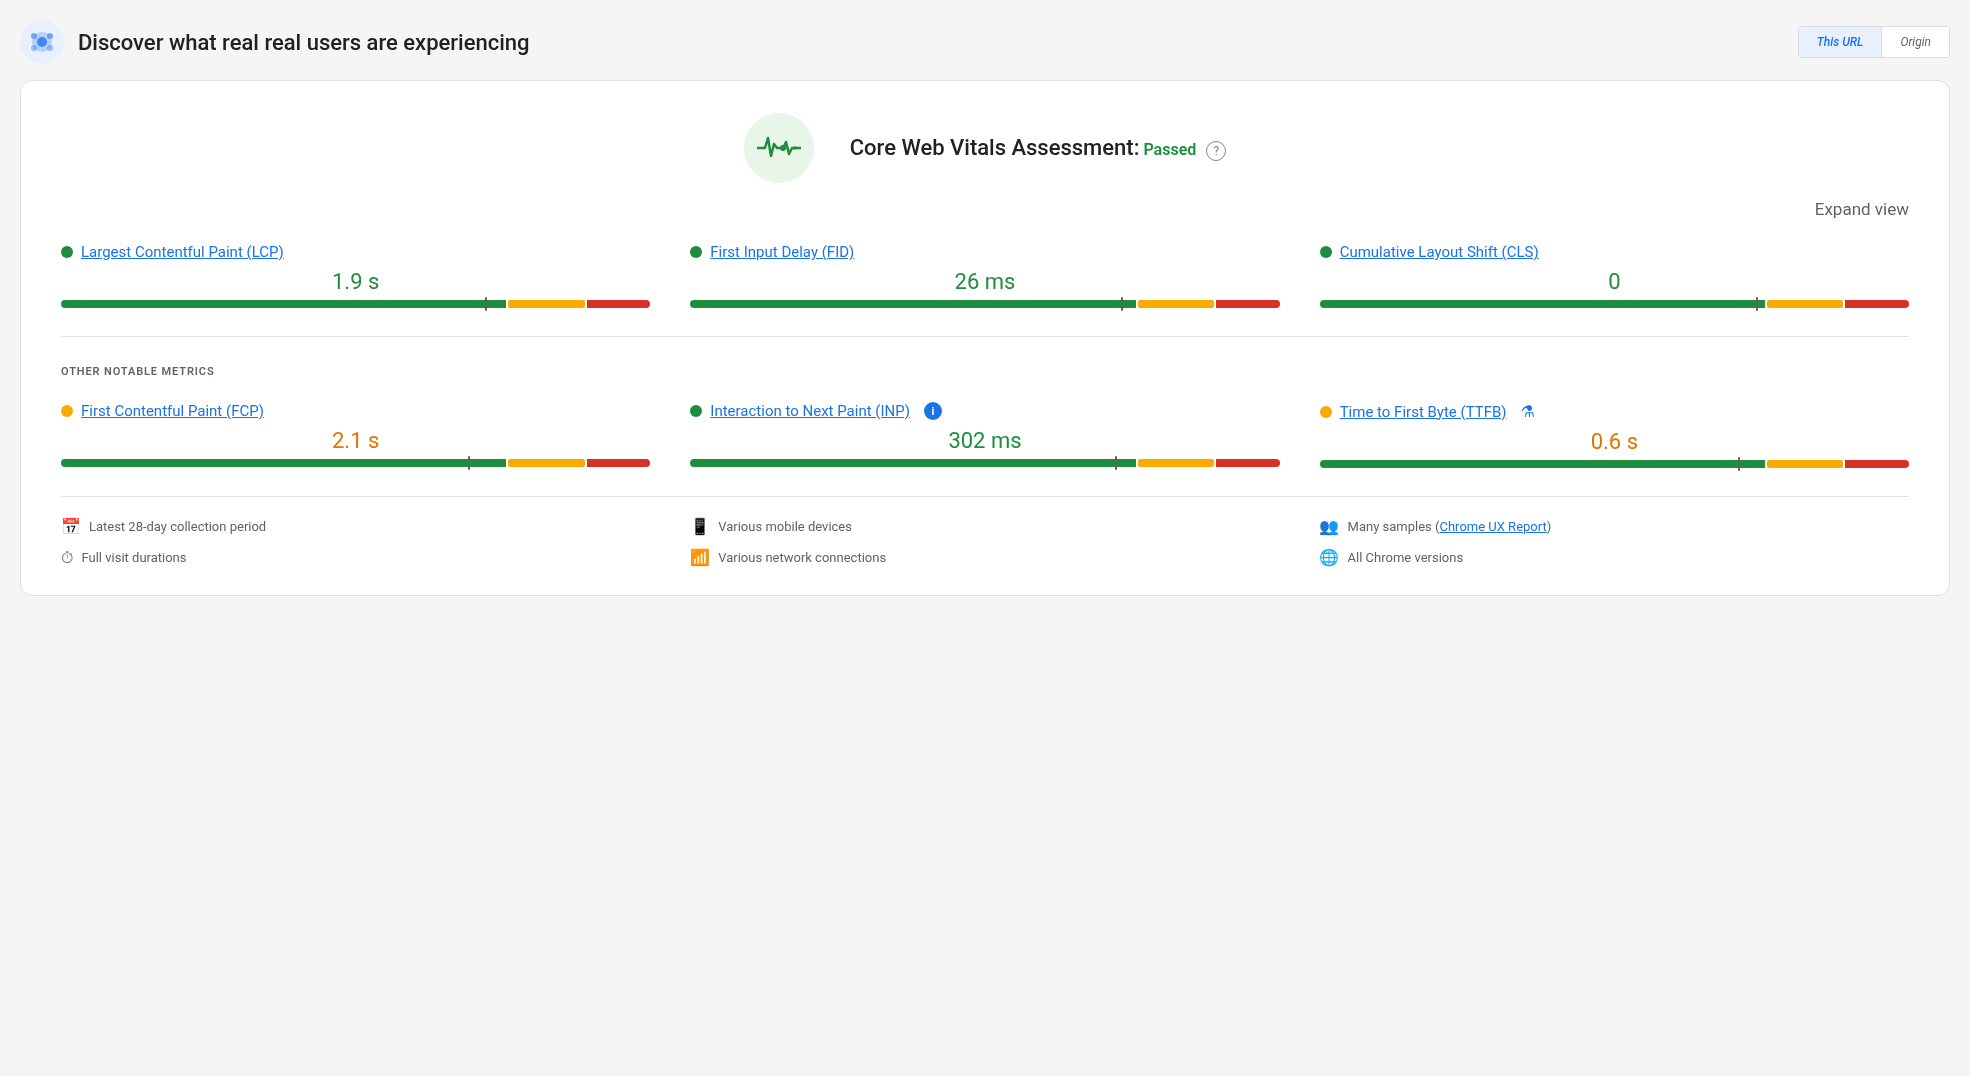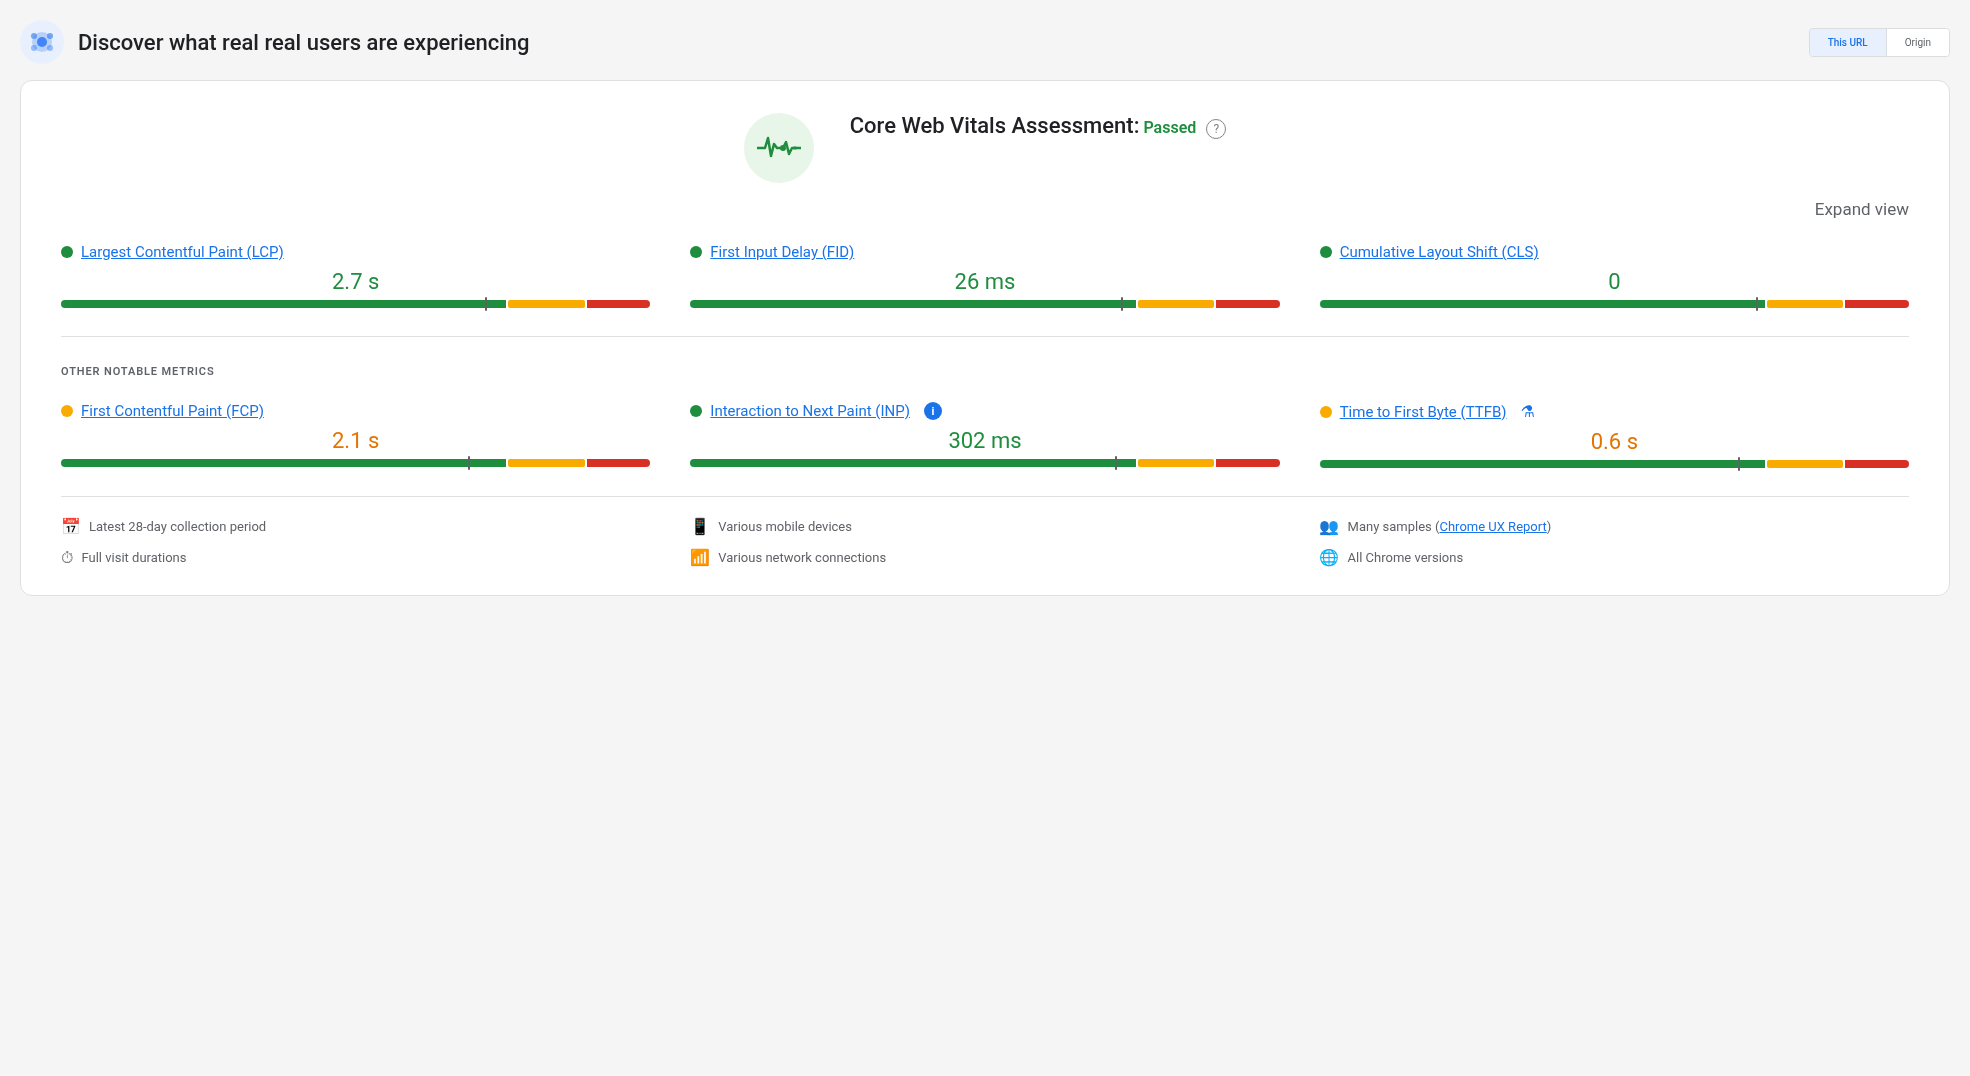--- a/index.html
+++ b/index.html
@@ -30,43 +30,45 @@
       color: #202124;
     }
     .tab-group {
       display: flex;
       border: 1px solid #dadce0;
       border-radius: 4px;
       overflow: hidden;
     }
     .tab-btn {
       padding: 8px 18px;
-      font-size: 10px;
+      font-size: 12px;
       cursor: pointer;
       border: none;
       background: #fff;
       color: #5f6368;
       font-family: inherit;
+      font-style: italic;
     }
     .tab-btn.active {
       background: #e8f0fe;
       color: #1a73e8;
       font-weight: 500;
     }
     .tab-btn:not(:last-child) {
       border-right: 1px solid #dadce0;
     }
     .card {
       background: #fff;
       border-radius: 12px;
       border: 1px solid #e0e0e0;
       padding: 32px 40px 28px;
     }
     .assessment-header {
       display: flex;
+      align-items: center;
       justify-content: center;
       gap: 36px;
       margin-bottom: 16px;
     }
     .pulse-icon {
       width: 70px;
       height: 70px;
       background: #e8f5e9;
       border-radius: 50%;
       display: flex;
@@ -267,21 +269,21 @@
 
   <div class="expand-link">Expand view</div>
 
   <div class="metrics-grid">
 
     <div class="metric-item">
       <div class="metric-label">
         <div class="metric-dot dot-green"></div>
         <span class="metric-name">Largest Contentful Paint (LCP)</span>
       </div>
-      <div class="metric-value value-green">2.7 s</div>
+      <div class="metric-value value-green">1.9 s</div>
       <div class="gauge-wrapper gauge-lcp">
         <div class="gauge-bar">
           <div class="gauge-segment seg-green"></div>
           <div class="gauge-segment seg-orange"></div>
           <div class="gauge-segment seg-red"></div>
         </div>
         <div class="gauge-marker"></div>
       </div>
     </div>
 

